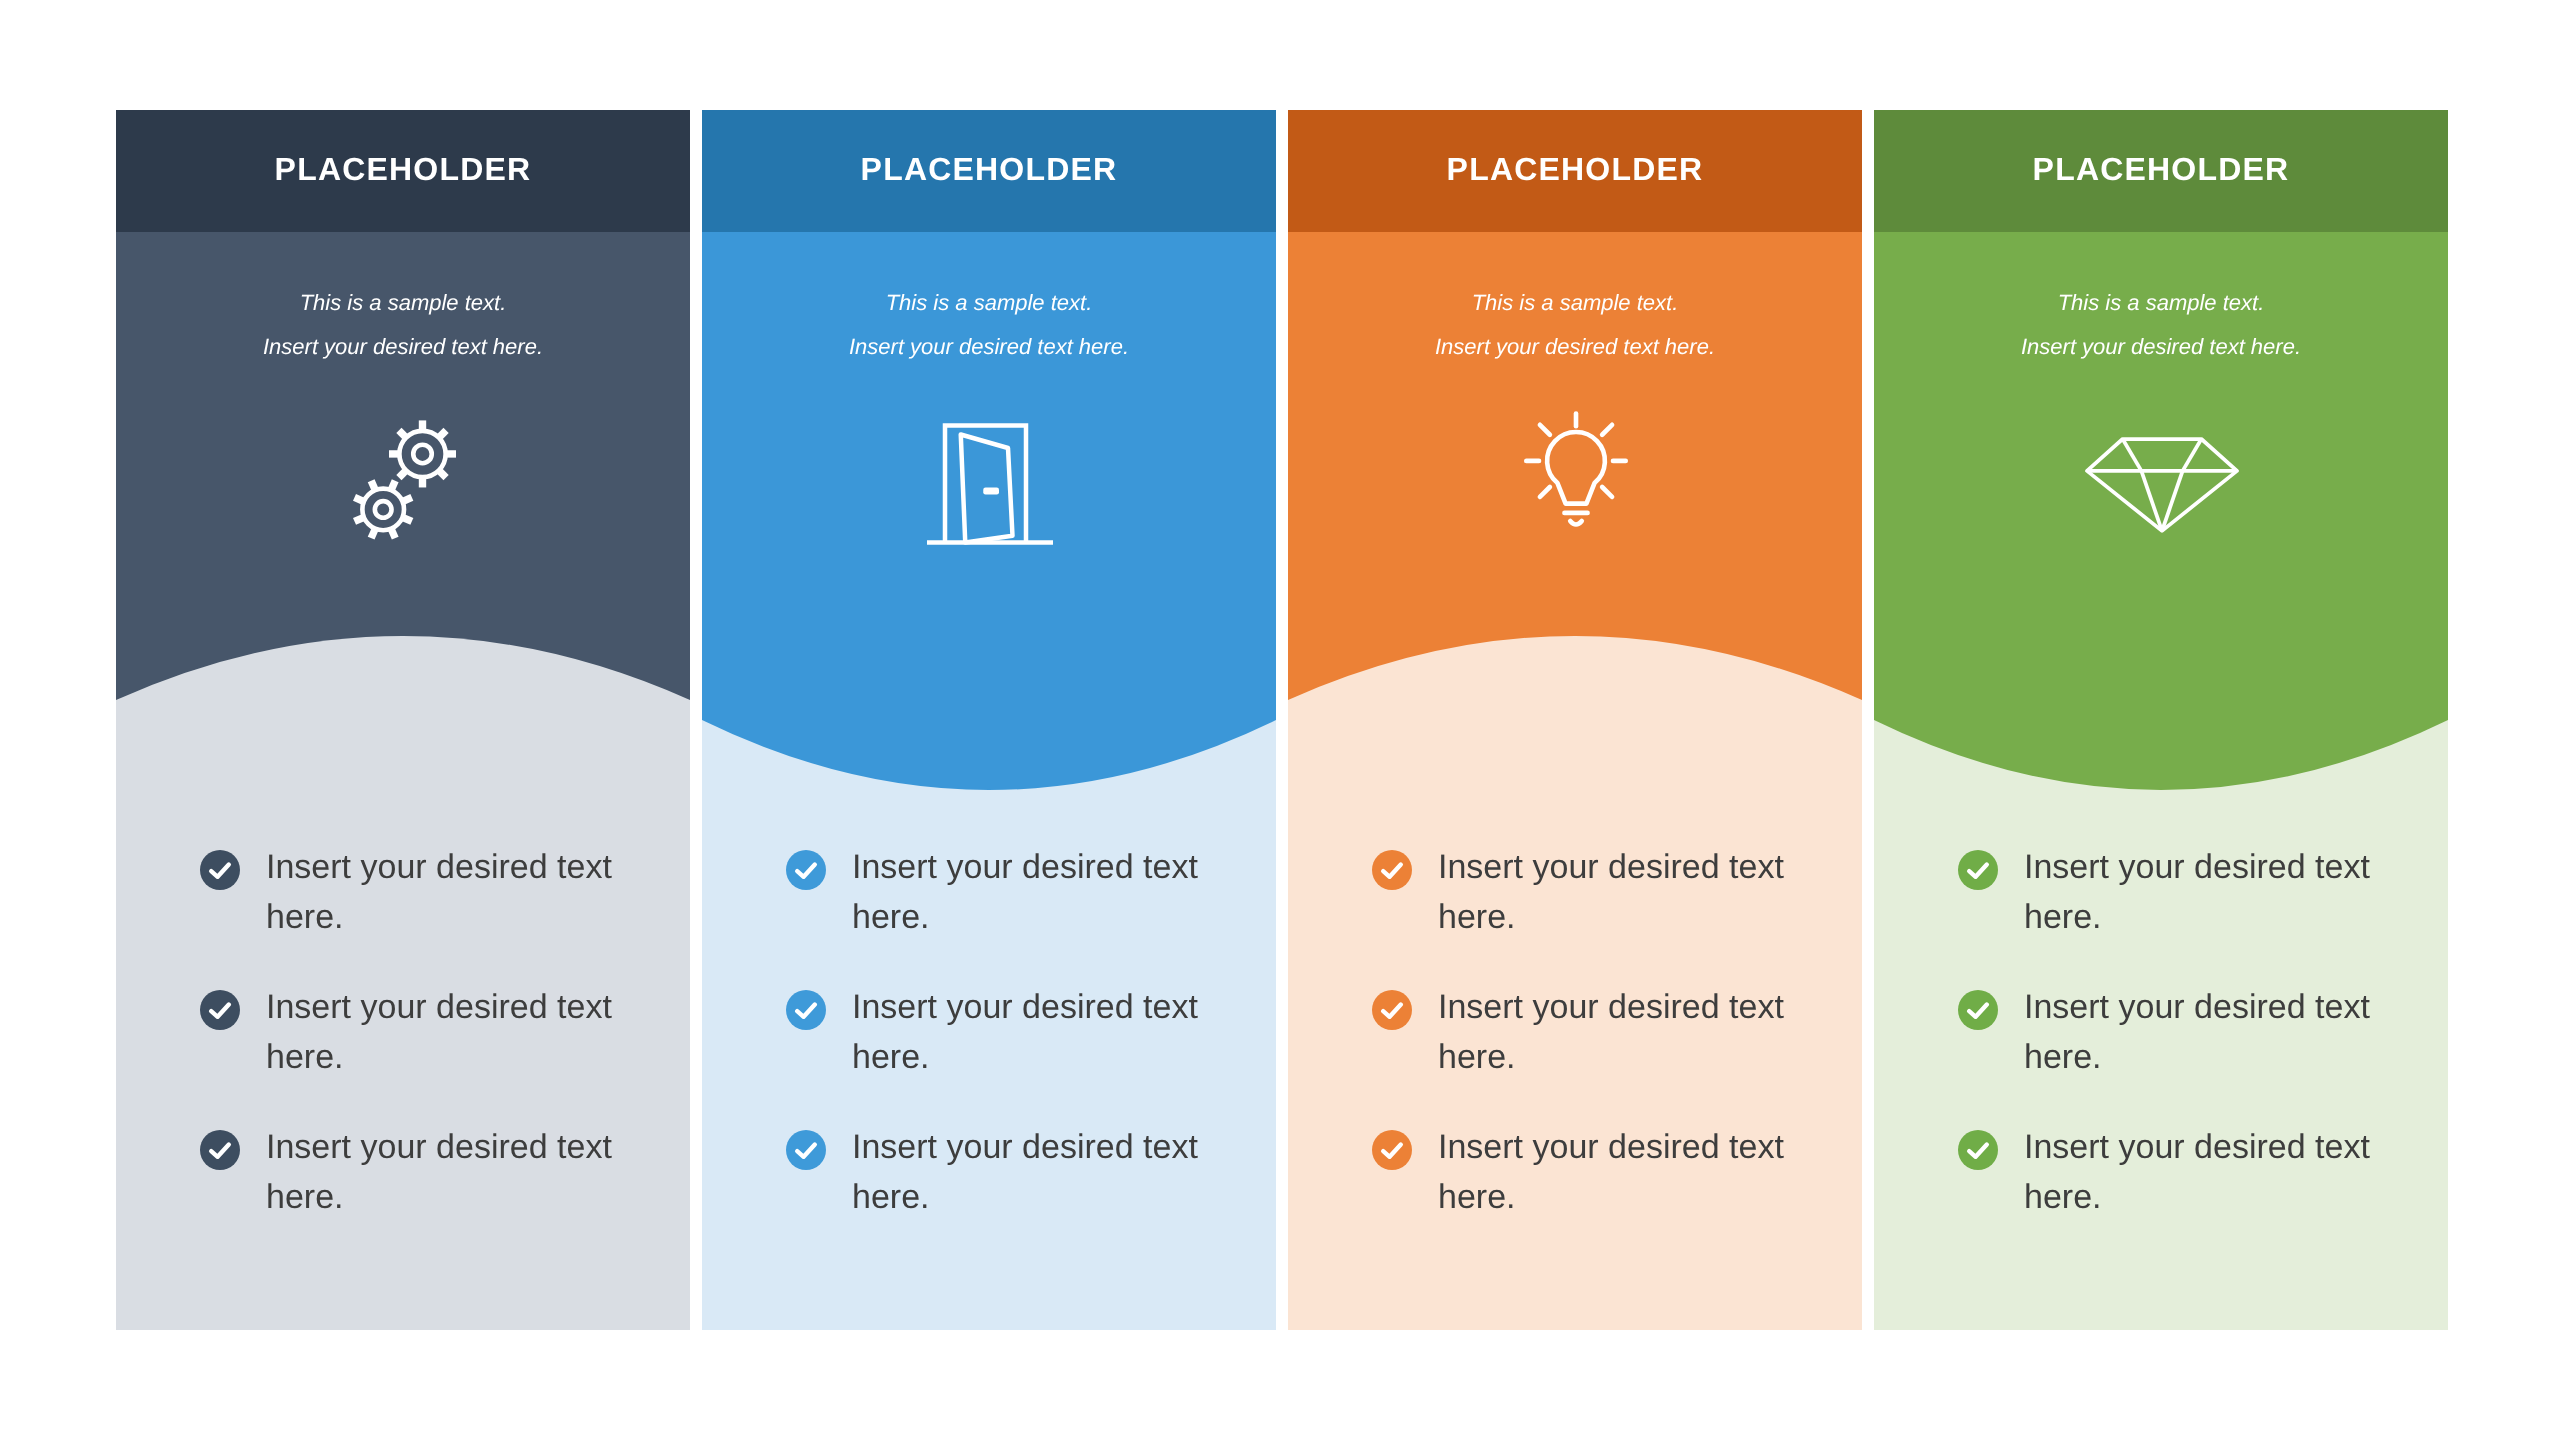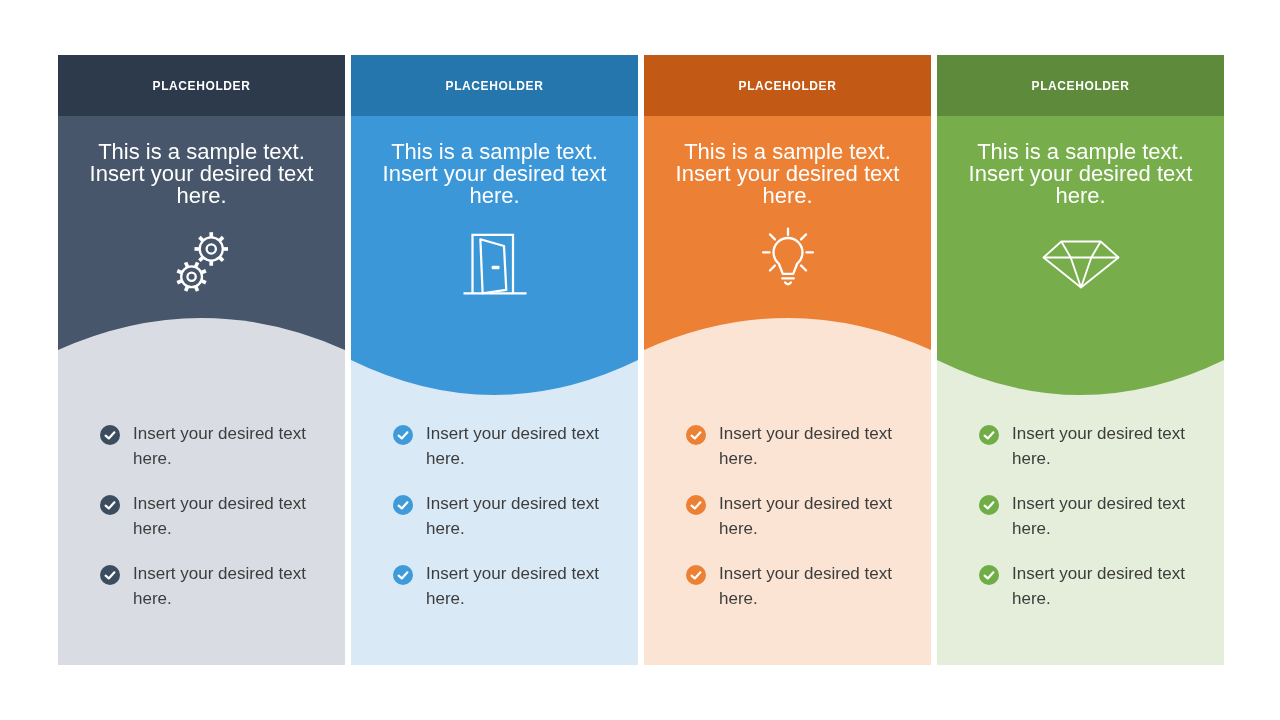--- a/index.html
+++ b/index.html
@@ -9,38 +9,38 @@
   }
   .columns { position:absolute; left:58px; top:55px; display:flex; gap:6px; }
   .column { position:relative; width:287px; height:610px; }
 
   .col-header {
     position:absolute; top:0; left:0; right:0; height:61px;
     background:var(--header);
     display:flex; align-items:center; justify-content:center;
   }
   .col-header h2 {
-    margin:0; color:#ffffff; font-size:12px; font-weight:700; letter-spacing:0.6px;
+    margin:0; color:#ffffff; font-size:16px; font-weight:700; letter-spacing:0.6px;
   }
 
   .col-body { position:absolute; top:61px; left:0; right:0; background:var(--body); }
   .curve-up  .col-body { height:202px; }
   .curve-down .col-body { height:244px; }
 
   .curve { position:absolute; left:0; width:287px; display:block; }
   .curve-up  .curve { top:263px; height:32px; background:var(--body); }
   .curve-down .curve { top:305px; height:35px; background:var(--panel); }
 
   .col-panel { position:absolute; left:0; right:0; bottom:0; background:var(--panel); }
   .curve-up  .col-panel { top:295px; }
   .curve-down .col-panel { top:340px; }
 
   .sample {
     margin:25px auto 0; width:232px; text-align:center;
-    color:#ffffff; font-size:22px; line-height:22px;
+    color:#ffffff; font-size:11px; line-height:22px;font-style:italic;
   }
   .icon-wrap { margin-top:18px; height:78px; display:flex; align-items:center; justify-content:center; }
   .icon-wrap svg { stroke:#ffffff; fill:none; stroke-width:2; }
 
   .bullets { position:absolute; top:367px; left:42px; right:10px; margin:0; padding:0; list-style:none; }
   .bullets li { display:flex; gap:13px; margin-bottom:21px; }
   .bullets li svg { flex:0 0 auto; margin-top:3px; }
   .bullets li span { color:#3d3d3d; font-size:17px; line-height:24.5px; display:block; max-width:182px; }
 </style>
 </head>

